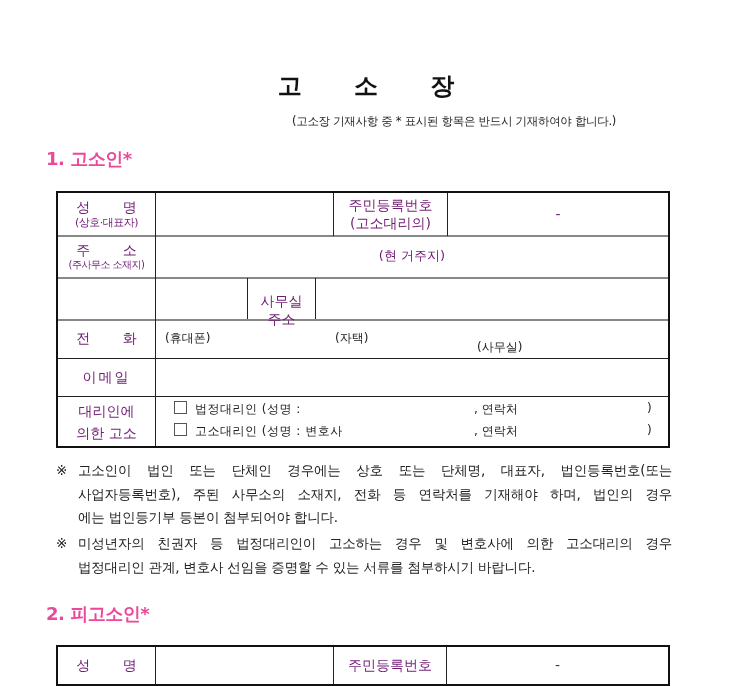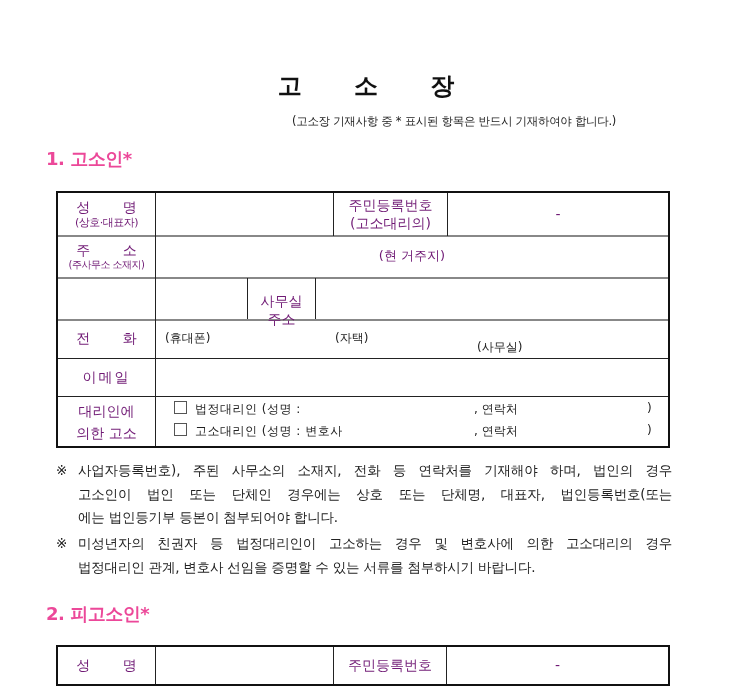--- a/index.html
+++ b/index.html
@@ -135,22 +135,22 @@
   <div class="txt" style="left:116px; top:230px; letter-spacing:0.5px;">
     <span class="chk"></span><span>고소대리인 (성명 : 변호사</span>
   </div>
   <div class="txt" style="left:416px; top:230px;">, 연락처</div>
   <div class="txt" style="left:589px; top:230px;">)</div>
 </div>
 
 <div class="abs note" style="top:459px;">
   <span class="mark">※</span>
   <span class="body">
+    <span style="display:block;">고소인이 법인 또는 단체인 경우에는 상호 또는 단체명, 대표자, 법인등록번호(또는</span>
     <span style="display:block;">사업자등록번호), 주된 사무소의 소재지, 전화 등 연락처를 기재해야 하며, 법인의 경우</span>
-    <span style="display:block;">고소인이 법인 또는 단체인 경우에는 상호 또는 단체명, 대표자, 법인등록번호(또는</span>
     <span class="last">에는 법인등기부 등본이 첨부되어야 합니다.</span>
   </span>
 </div>
 <div class="abs note" style="top:532px;">
   <span class="mark">※</span>
   <span class="body">
     <span style="display:block;">미성년자의 친권자 등 법정대리인이 고소하는 경우 및 변호사에 의한 고소대리의 경우</span>
     <span class="last">법정대리인 관계, 변호사 선임을 증명할 수 있는 서류를 첨부하시기 바랍니다.</span>
   </span>
 </div>

